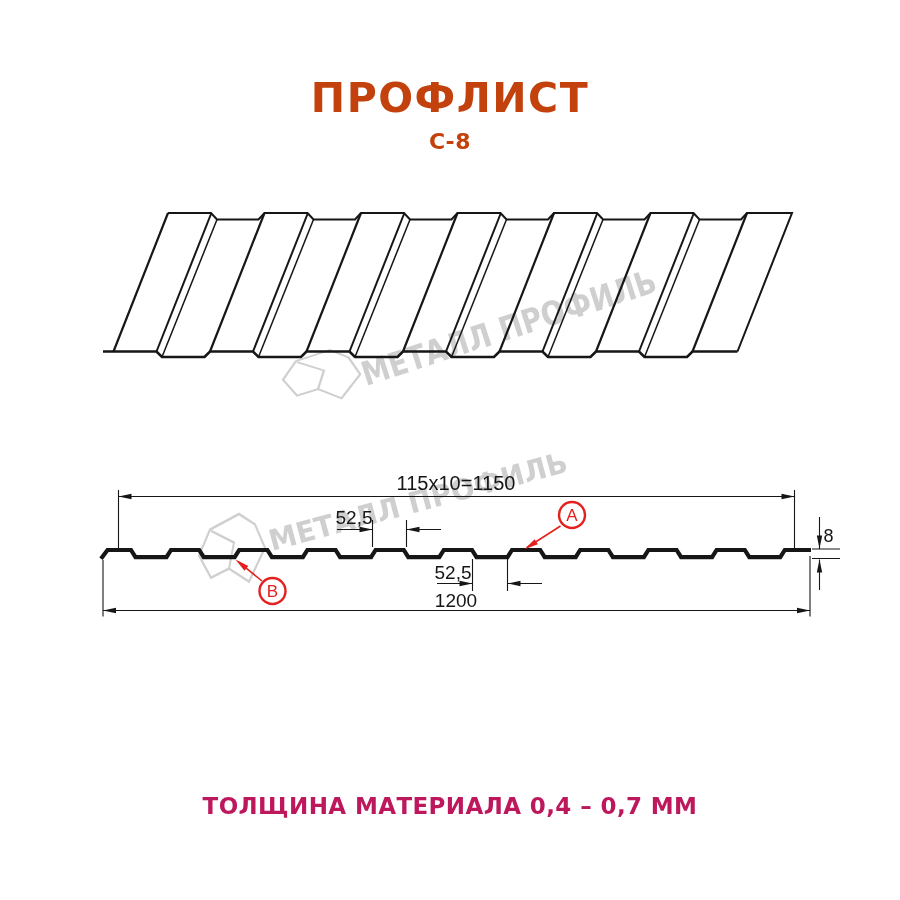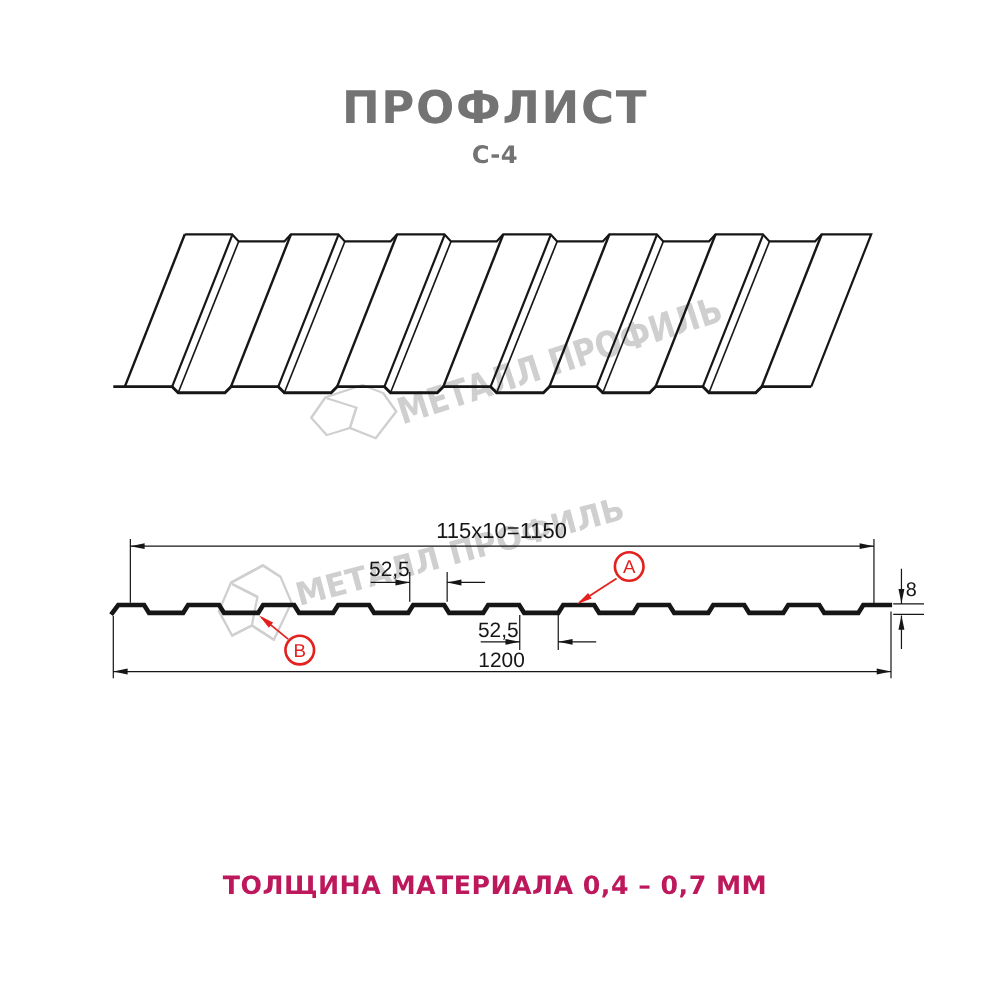--- a/index.html
+++ b/index.html
@@ -5,21 +5,21 @@
   :root{
     --line:#161616;
     --accent-red:#e3211e;
     --watermark:#cfcfcf;
   }
   html,body{margin:0;padding:0;}
   body{
     width:900px;height:900px;background:#ffffff;position:relative;overflow:hidden;
     font-family:"Liberation Sans",sans-serif;
   }
-  .abs-text{position:absolute;left:0;width:900px;text-align:center;color:#737373;}
+  .abs-text{position:absolute;left:0;width:900px;text-align:center;color:#c2410c;}
   .page-title{
     top:74px;
     font-family:"DejaVu Sans","Liberation Sans",sans-serif;
     font-size:41px;font-weight:bold;letter-spacing:1.5px;
   }
   .page-subtitle{
     top:129px;
     font-family:"DejaVu Sans","Liberation Sans",sans-serif;
     font-size:22px;font-weight:bold;letter-spacing:.5px;
   }
@@ -40,21 +40,21 @@
   .wm-text{
     font-family:"DejaVu Sans","Liberation Sans",sans-serif;
     font-weight:bold;
     fill:var(--watermark);
   }
 </style>
 </head>
 <body>
 
 <div class="abs-text page-title">ПРОФЛИСТ</div>
-<div class="abs-text page-subtitle">С-4</div>
+<div class="abs-text page-subtitle">С-8</div>
 
 <svg width="900" height="900" viewBox="0 0 900 900">
   <defs>
     <g id="mp-logo">
       <path d="M40 0 L11 12 L0 32 L12 49 L30 42 L50 52 L66 26 L56 8 Z" fill="none" stroke="var(--watermark)" stroke-width="2"></path>
       <path d="M30 42 L35 22 L12 13" fill="none" stroke="var(--watermark)" stroke-width="2"></path>
     </g>
   </defs>
 
   <g>

